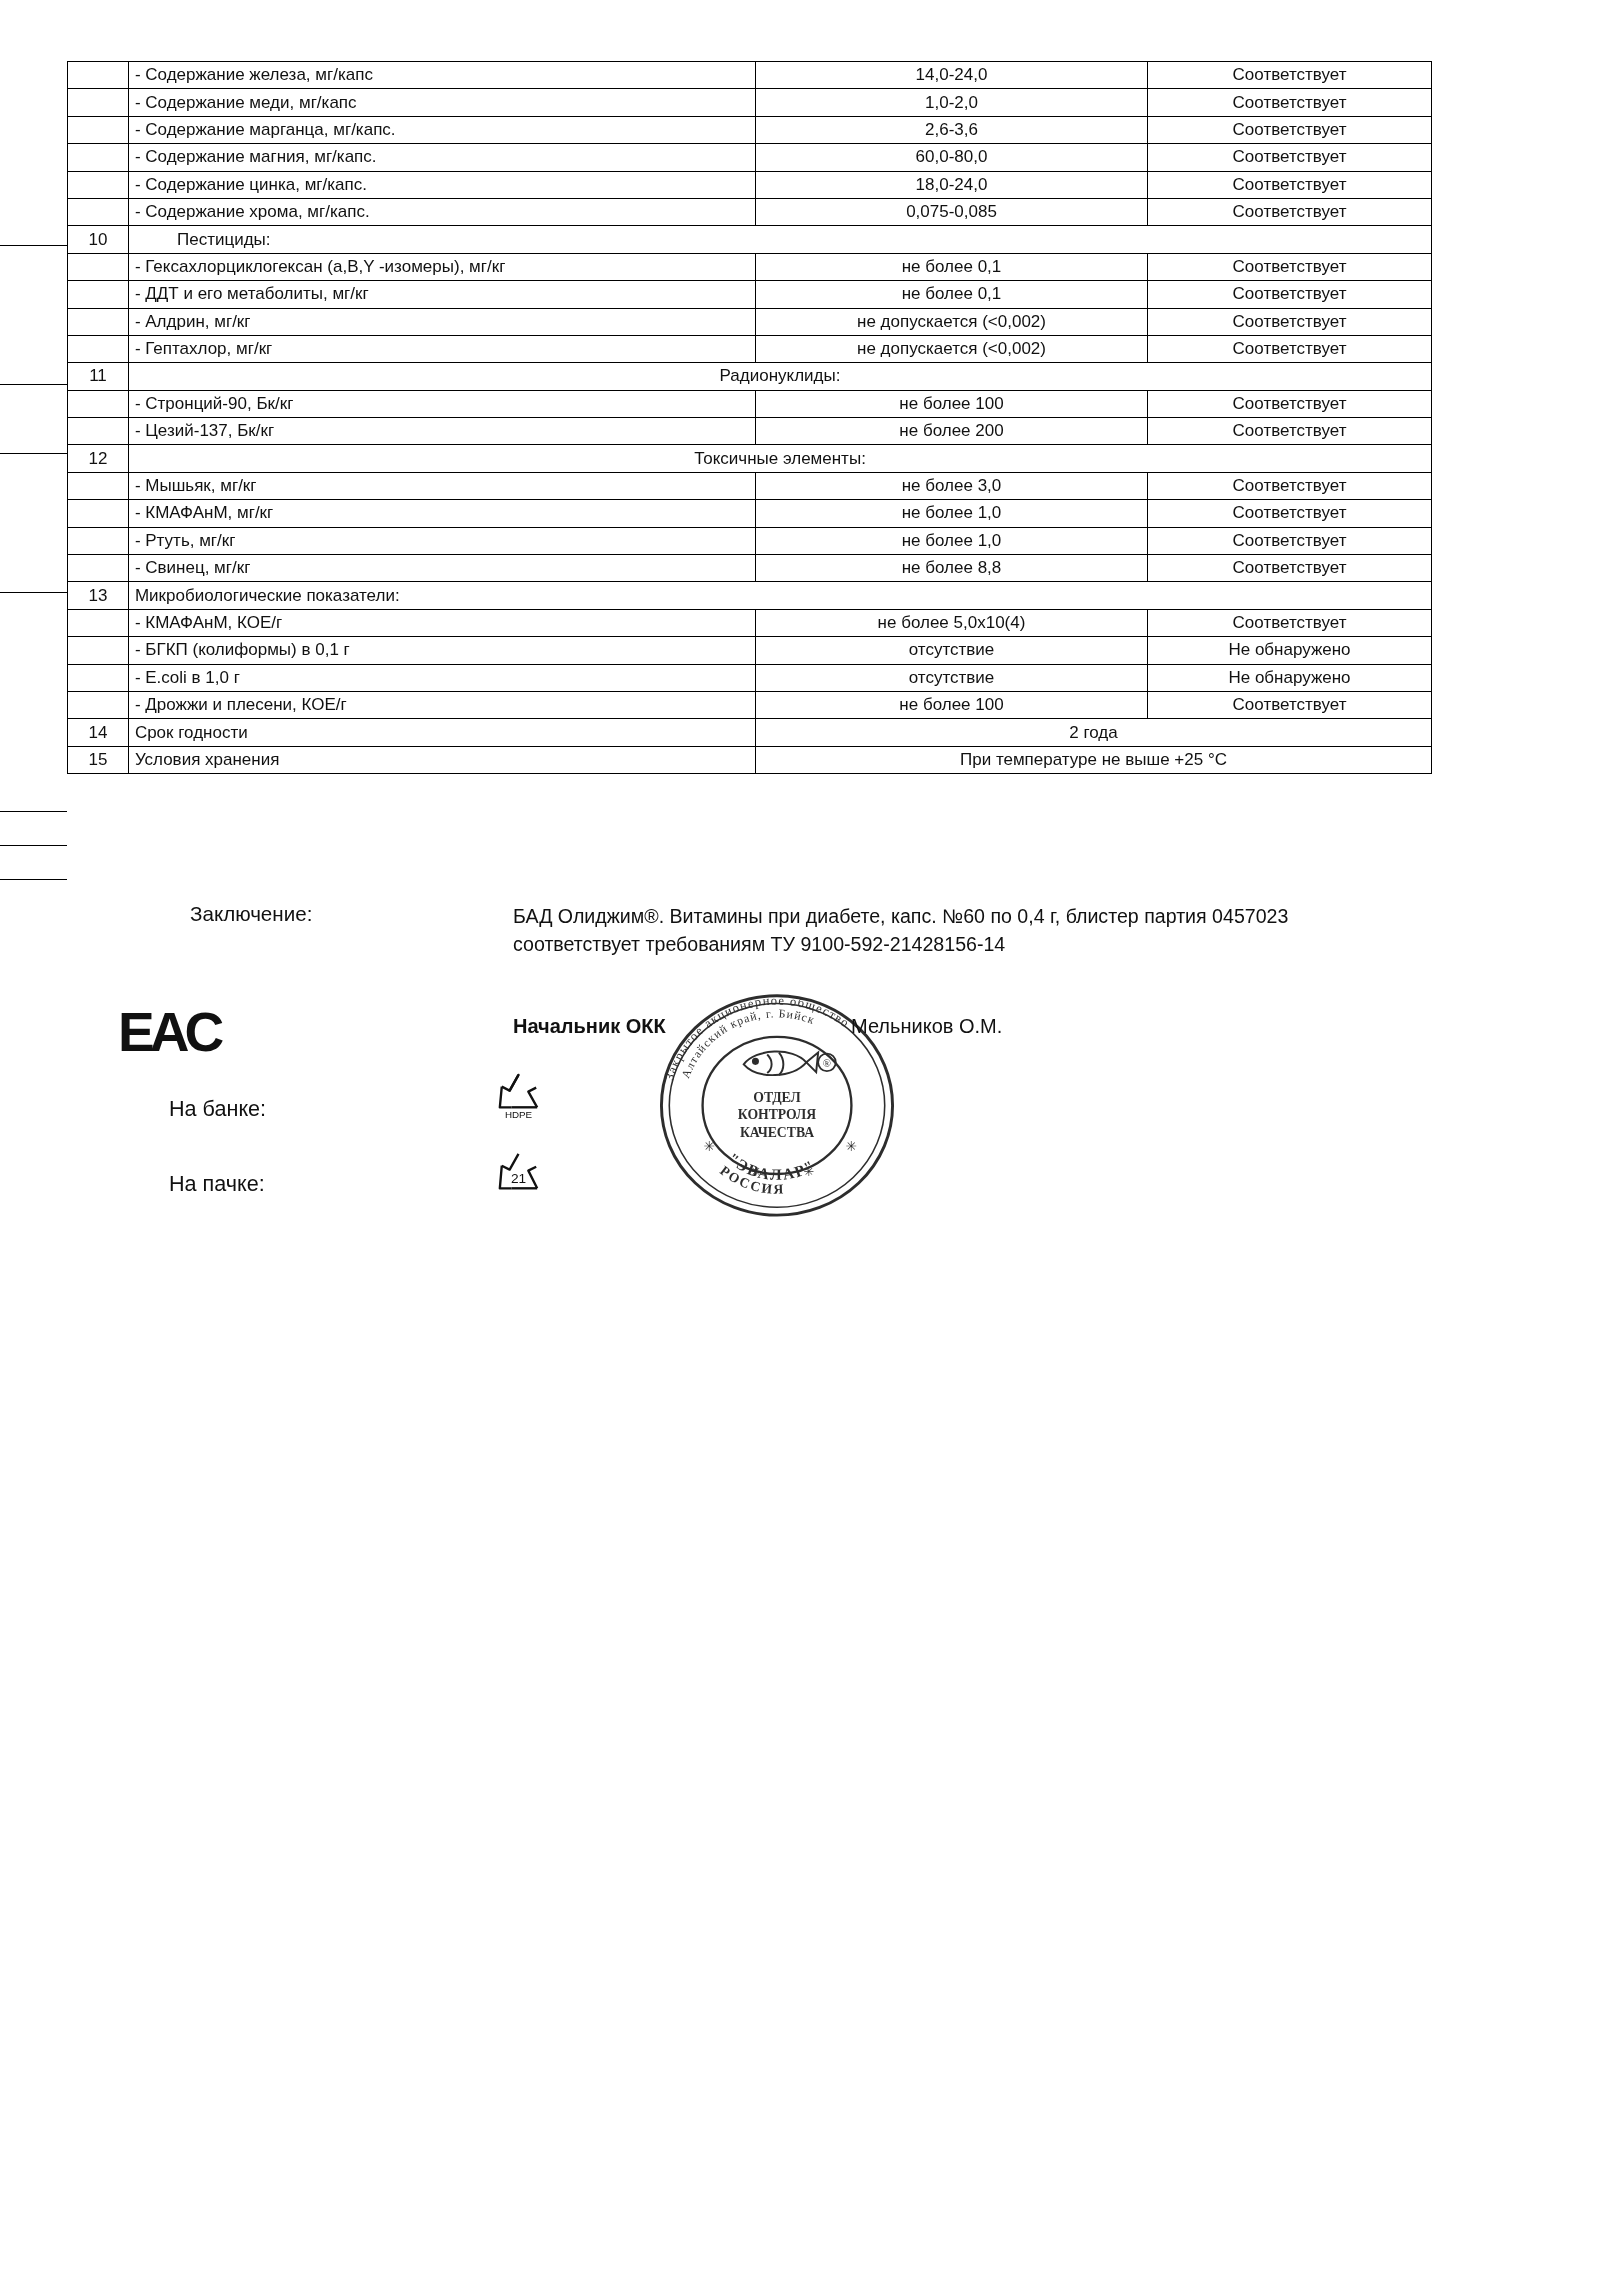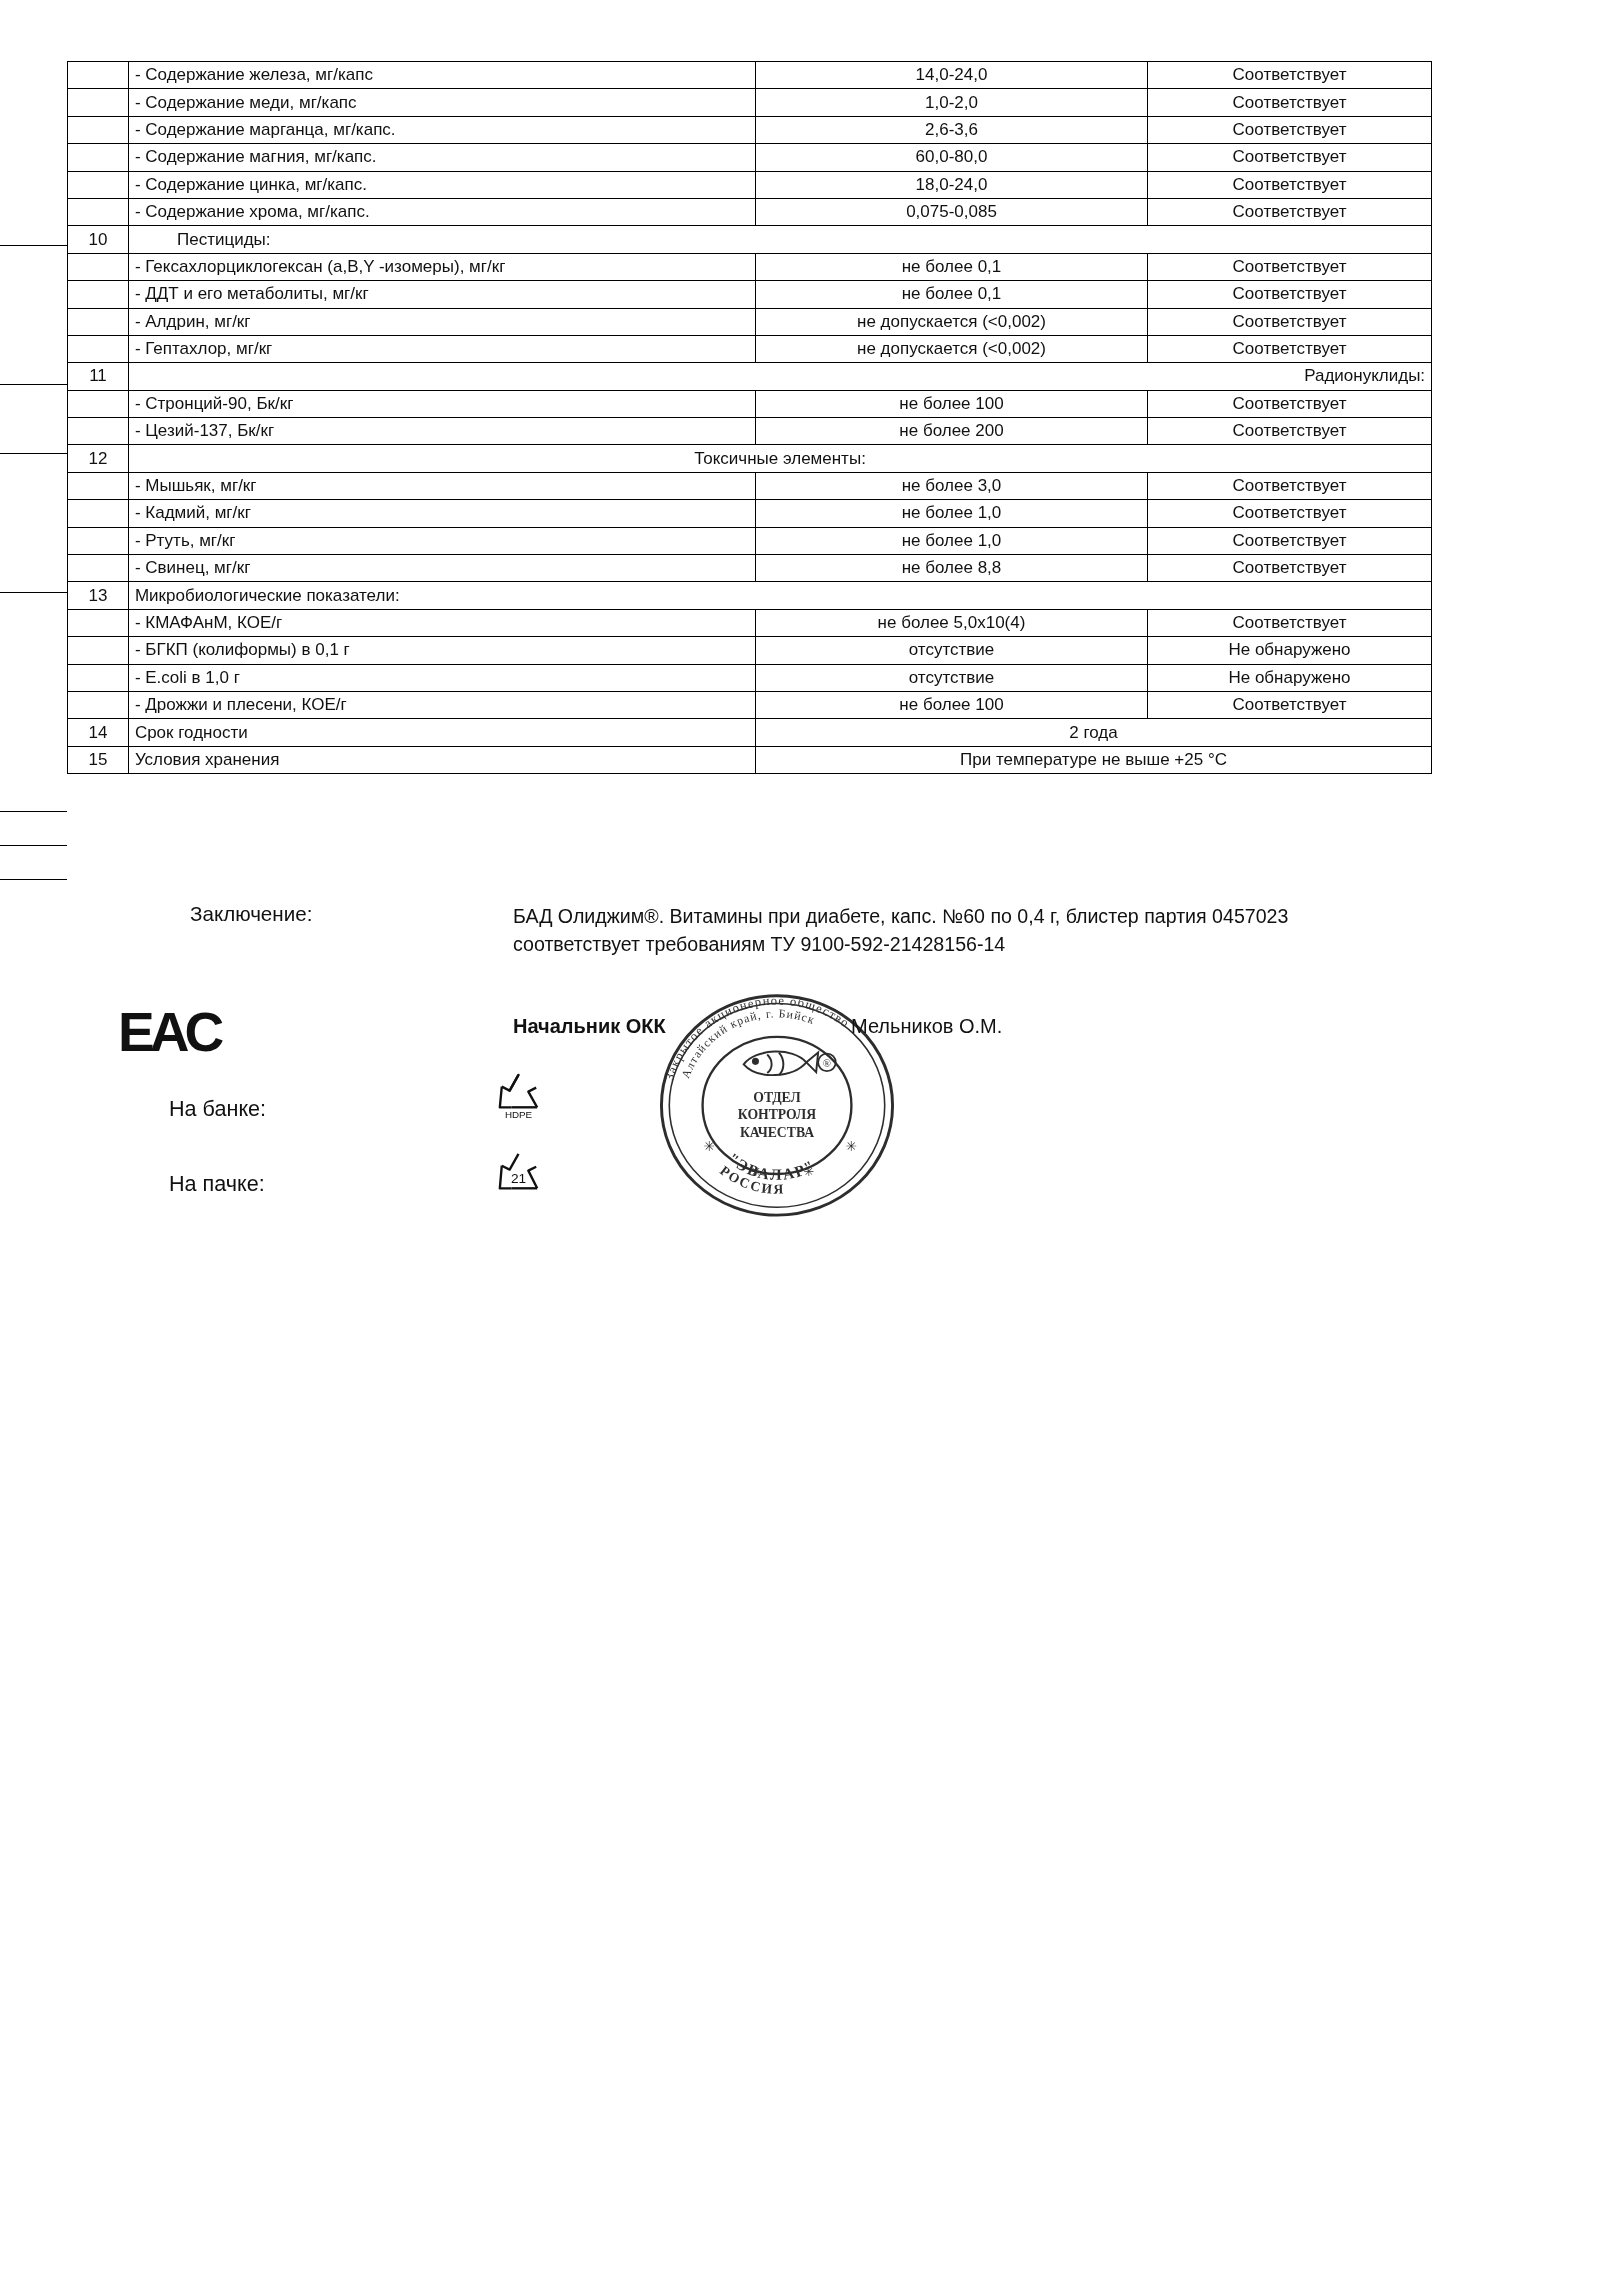--- a/index.html
+++ b/index.html
@@ -243,21 +243,21 @@
         </tr>
         <tr>
           <td class="c-num"></td>
           <td class="c-name small">- Гептахлор,  мг/кг</td>
           <td class="c-val">не допускается (&lt;0,002)</td>
           <td class="c-res">Соответствует</td>
         </tr>
 
         <tr>
           <td class="c-num">11</td>
-          <td class="c-name" colspan="3" style="width:auto;text-align:right;">Радионуклиды:</td>
+          <td class="c-name" colspan="3" style="width:auto;text-align:center;">Радионуклиды:</td>
         </tr>
 
         <tr>
           <td class="c-num"></td>
           <td class="c-name">- Стронций-90,  Бк/кг</td>
           <td class="c-val">не более 100</td>
           <td class="c-res">Соответствует</td>
         </tr>
         <tr>
           <td class="c-num"></td>
@@ -272,21 +272,21 @@
         </tr>
 
         <tr>
           <td class="c-num"></td>
           <td class="c-name">- Мышьяк,  мг/кг</td>
           <td class="c-val">не более 3,0</td>
           <td class="c-res">Соответствует</td>
         </tr>
         <tr>
           <td class="c-num"></td>
-          <td class="c-name">- Кадмий,  мг/кг</td>
+          <td class="c-name">- КМАФАнМ,  мг/кг</td>
           <td class="c-val">не более 1,0</td>
           <td class="c-res">Соответствует</td>
         </tr>
         <tr>
           <td class="c-num"></td>
           <td class="c-name">- Ртуть,  мг/кг</td>
           <td class="c-val">не более 1,0</td>
           <td class="c-res">Соответствует</td>
         </tr>
         <tr>

